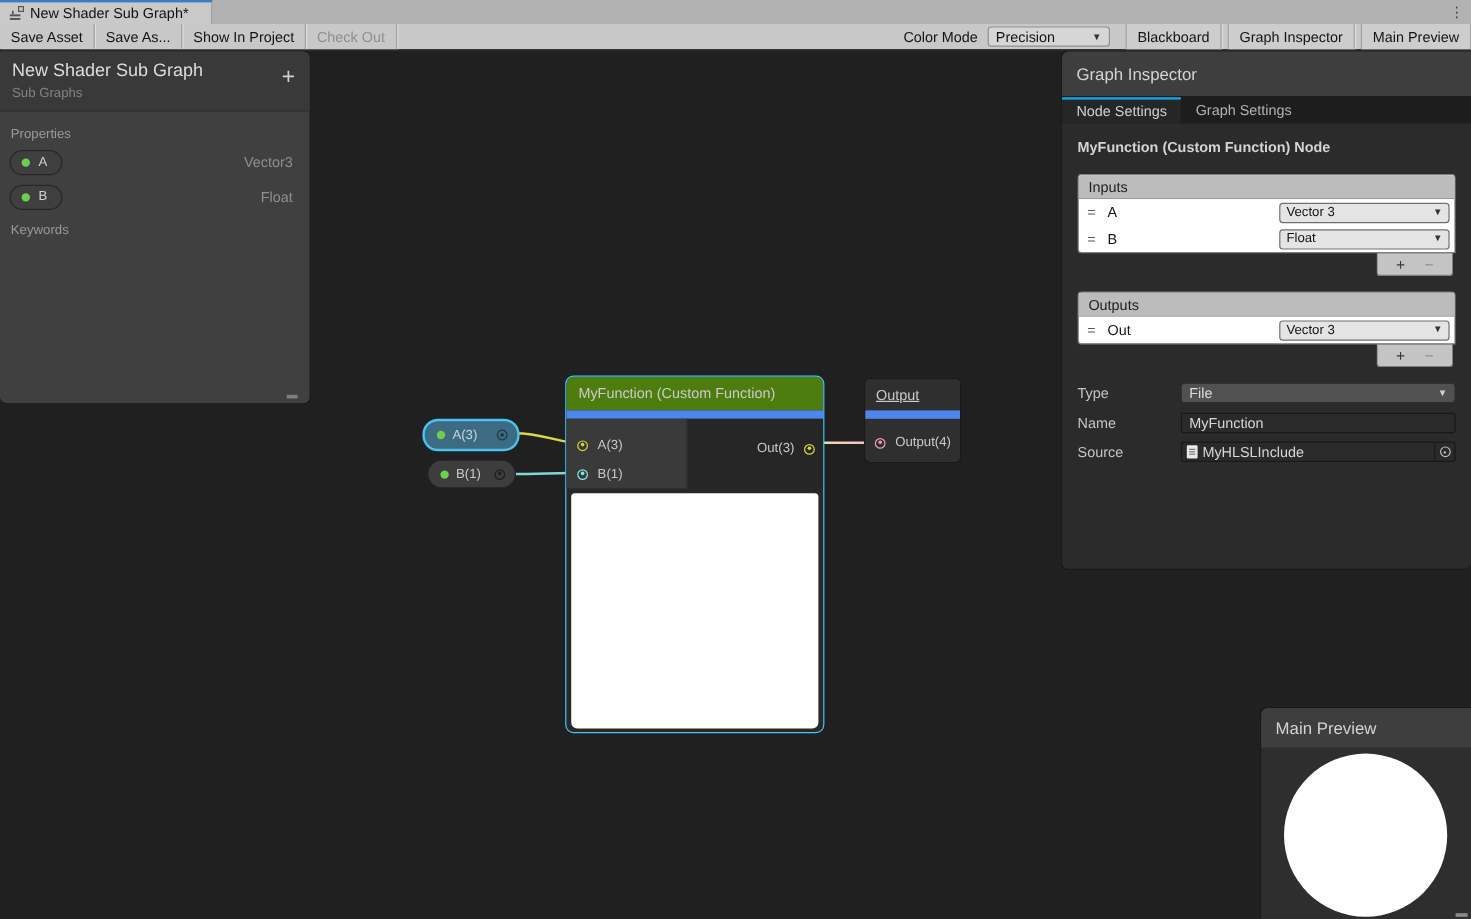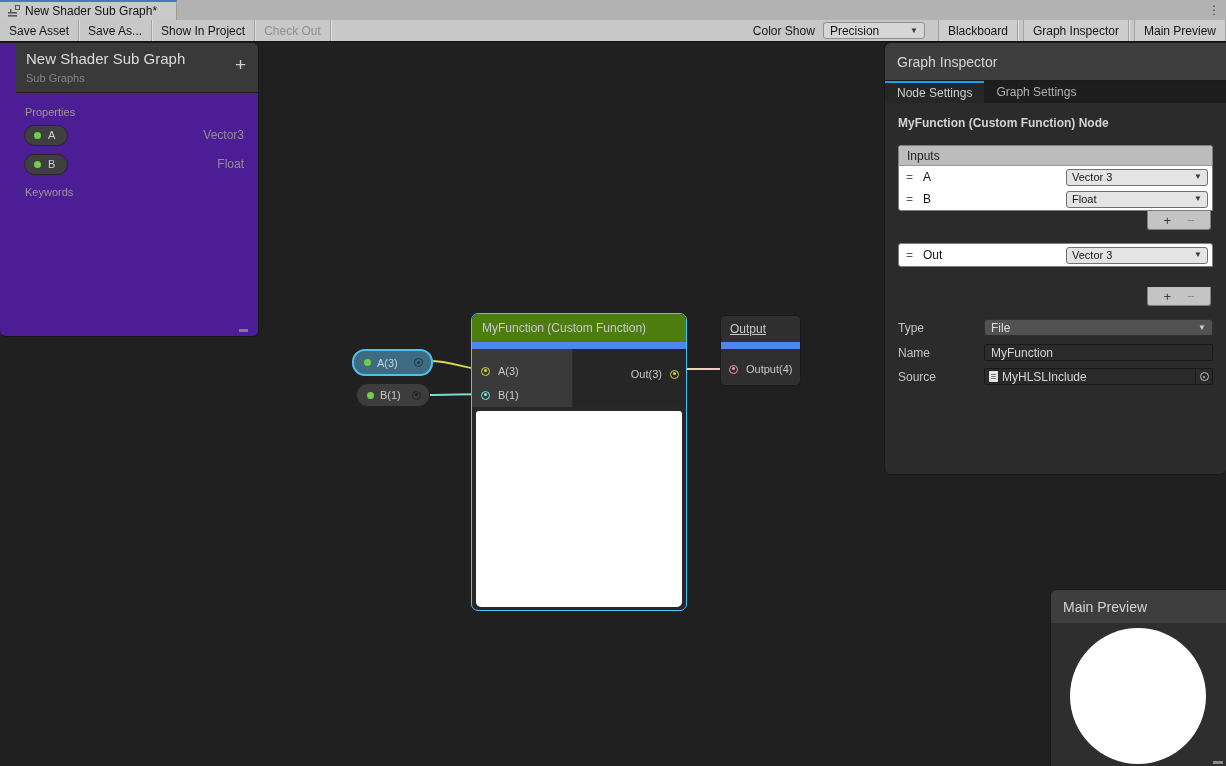--- a/index.html
+++ b/index.html
@@ -35,21 +35,21 @@
   .tb-dropdown .arrow { margin-left:auto; font-size:8px; color:#333; }
   .tb-btn.right { border-left:1px solid #a2a2a2; border-right:1px solid #a2a2a2; margin-left:5px; background:#cdcdcd; }
 
   
   .canvas { position:absolute; left:0; top:42px; width:1226px; height:724px; background:#202020; }
   .wires { position:absolute; left:0; top:0; z-index:1; }
 
   
   .blackboard {
     position:absolute; left:0; top:0; width:259px; height:295px; z-index:3;
-    background:#4c1d95; border:1px solid #191919; border-left:none; border-radius:0 6px 6px 6px;padding-left:16px;
+    background:#404040; border:1px solid #191919; border-left:none; border-radius:0 6px 6px 6px;
   }
   .bb-header { position:relative; height:50px; background:#393939; border-radius:0 6px 0 0; border-bottom:1px solid #232323; padding:7px 10px 0 10px; }
   .bb-title { font-size:15px; color:#dcdcdc; }
   .bb-sub { font-size:11px; color:#848484; margin-top:5px; }
   .bb-add { position:absolute; right:12px; top:12px; font-size:19px; color:#cfcfcf; line-height:19px; cursor:default; }
   .bb-section { font-size:11px; color:#999; padding:0 0 0 9px; }
   .bb-row { position:relative; height:24px; margin:5px 0 4px 8px; display:flex; align-items:center; }
   .pill {
     height:21px; background:#3f3f3f; border:1px solid #272727; border-radius:11px;
     display:flex; align-items:center; padding:0 12px 0 9px; gap:7px;
@@ -167,21 +167,21 @@
   <div class="tb-btn">
       <span>Save As...</span>
     </div>
   <div class="tb-btn">
       <span>Show In Project</span>
     </div>
   <div class="tb-btn disabled">
       <span>Check Out</span>
     </div>
   <div class="tb-spacer"></div>
-  <div class="tb-label">Color Show</div>
+  <div class="tb-label">Color Mode</div>
   <div class="tb-dropdown">
     <span>Precision</span>
     <span class="arrow">▼</span>
   </div>
   <div class="tb-btn right">
       <span>Blackboard</span>
     </div>
   <div class="tb-btn right">
       <span>Graph Inspector</span>
     </div>
@@ -300,20 +300,21 @@
           <span class="arrow">▼</span>
         </div>
       </div>
     </div>
     <div class="ulist-footer" style="top:168px">
       <span class="uf-plus">+</span>
       <span class="uf-minus">−</span>
     </div>
 
     <div class="ulist" style="top:200px">
+      <div class="ulist-header">Outputs</div>
       <div class="ulist-row">
         <span class="u-handle">=</span>
         <span>Out</span>
         <div class="u-dd">
           <span>Vector 3</span>
           <span class="arrow">▼</span>
         </div>
       </div>
     </div>
     <div class="ulist-footer" style="top:244px">

